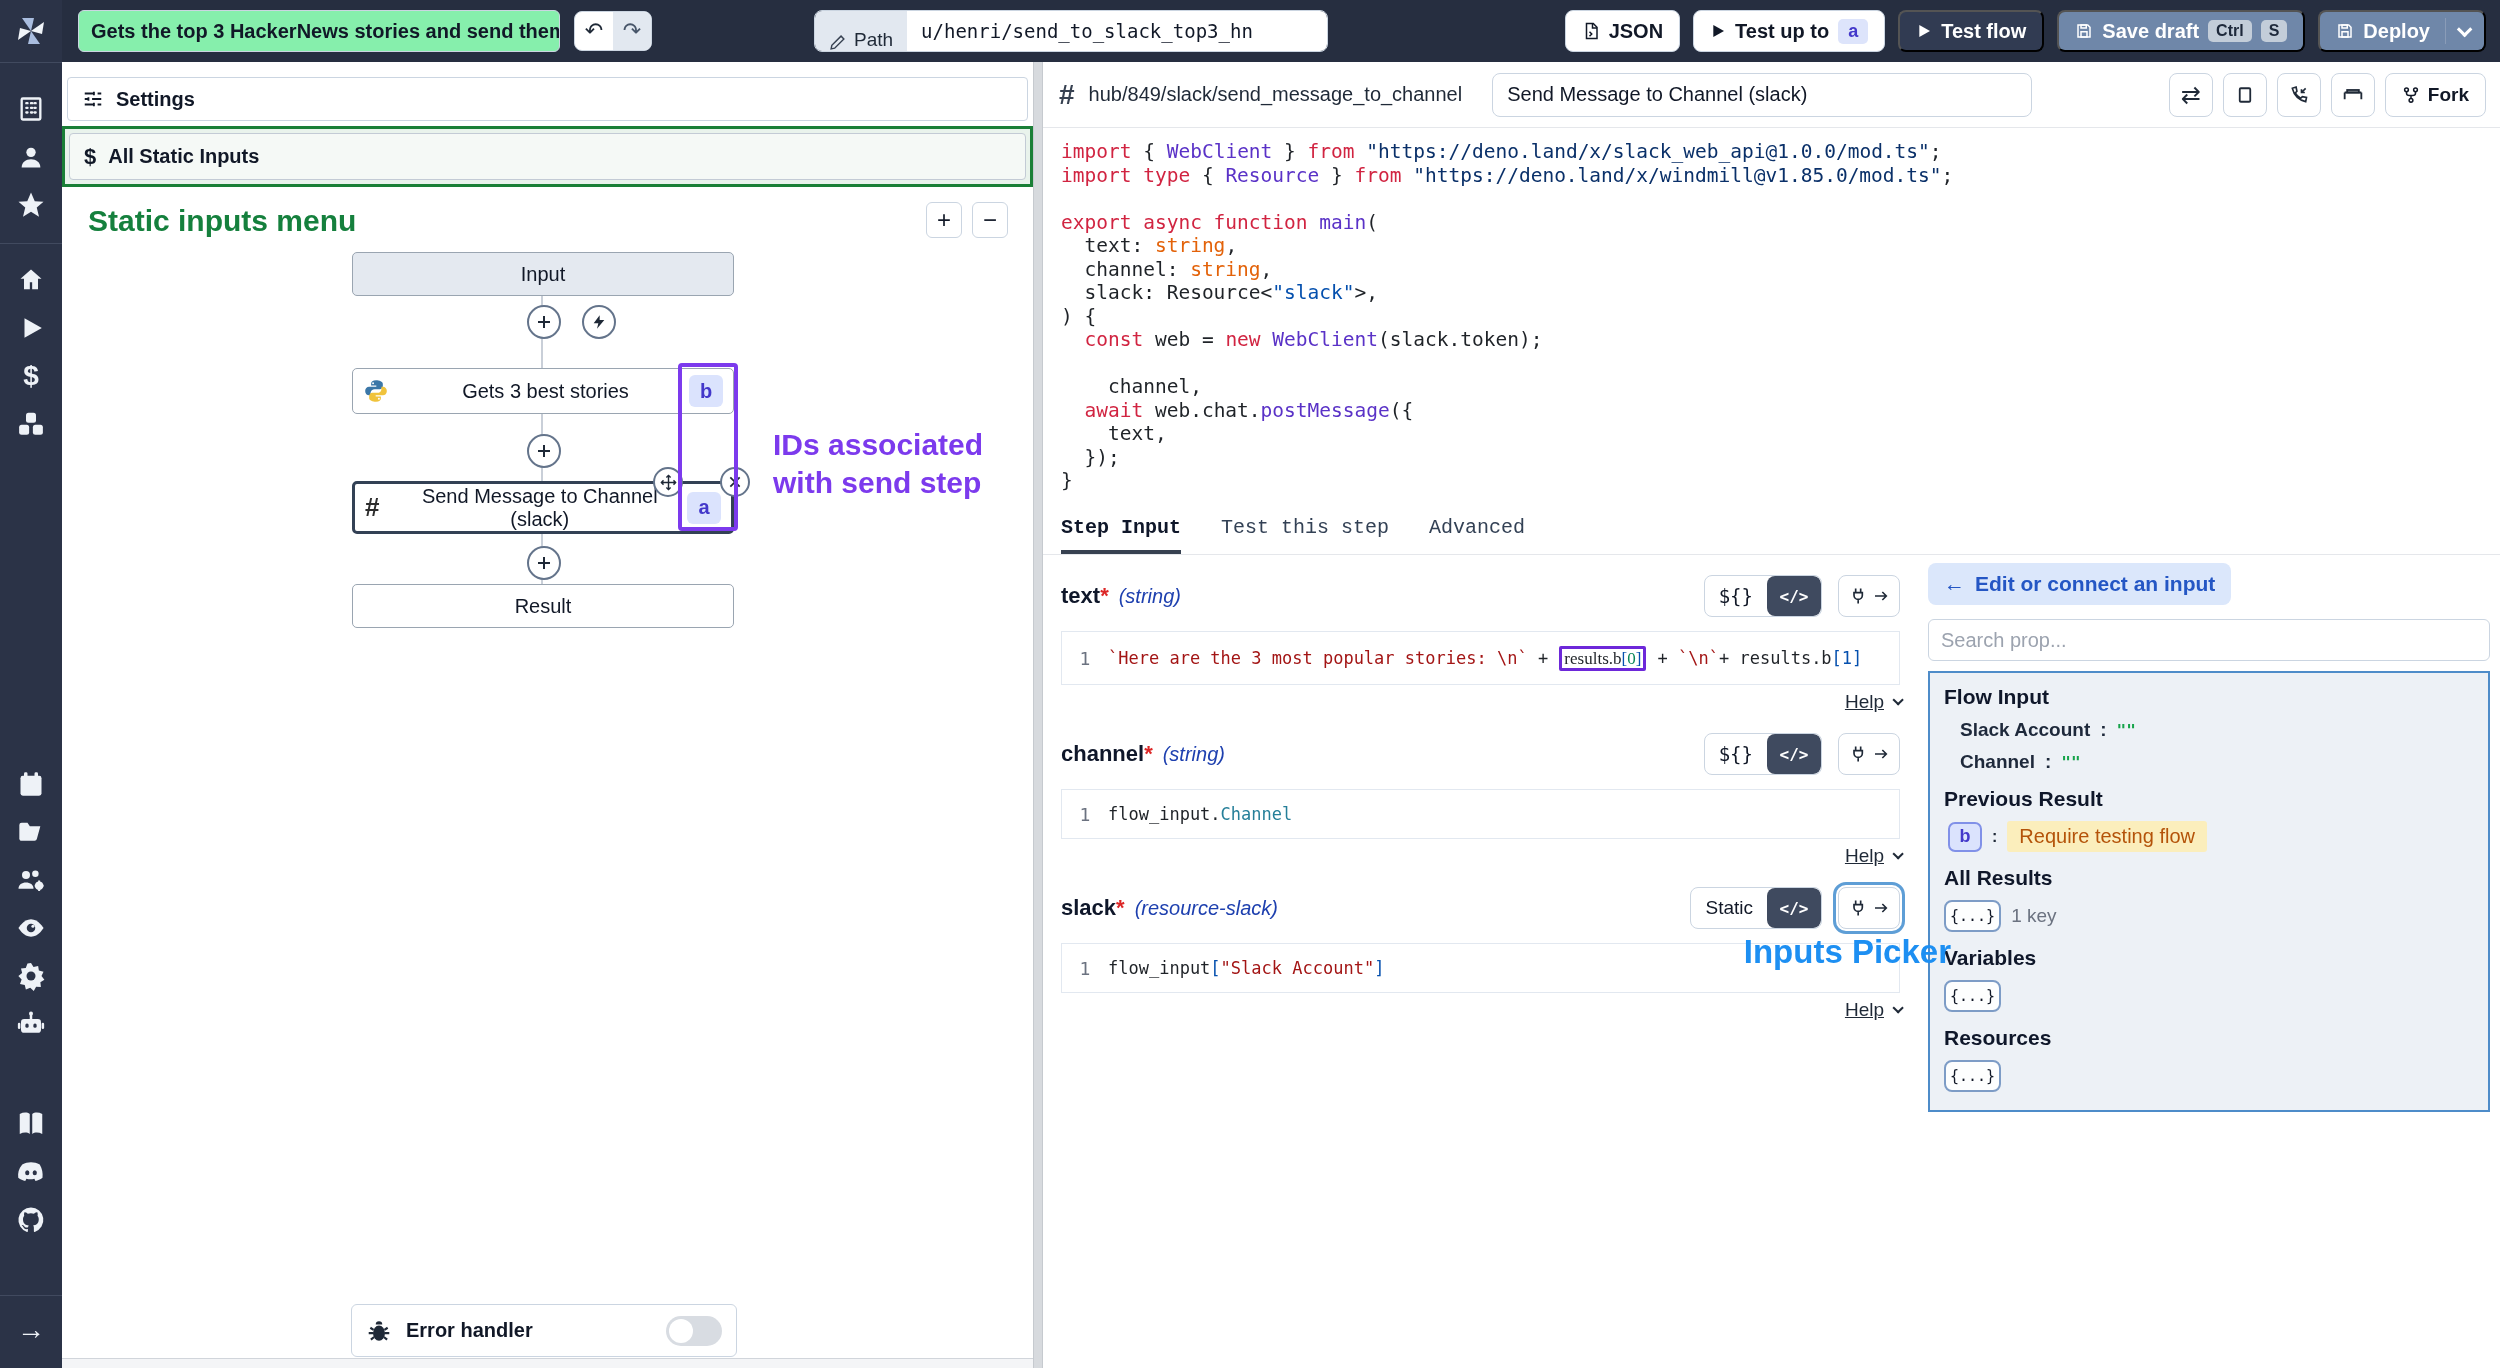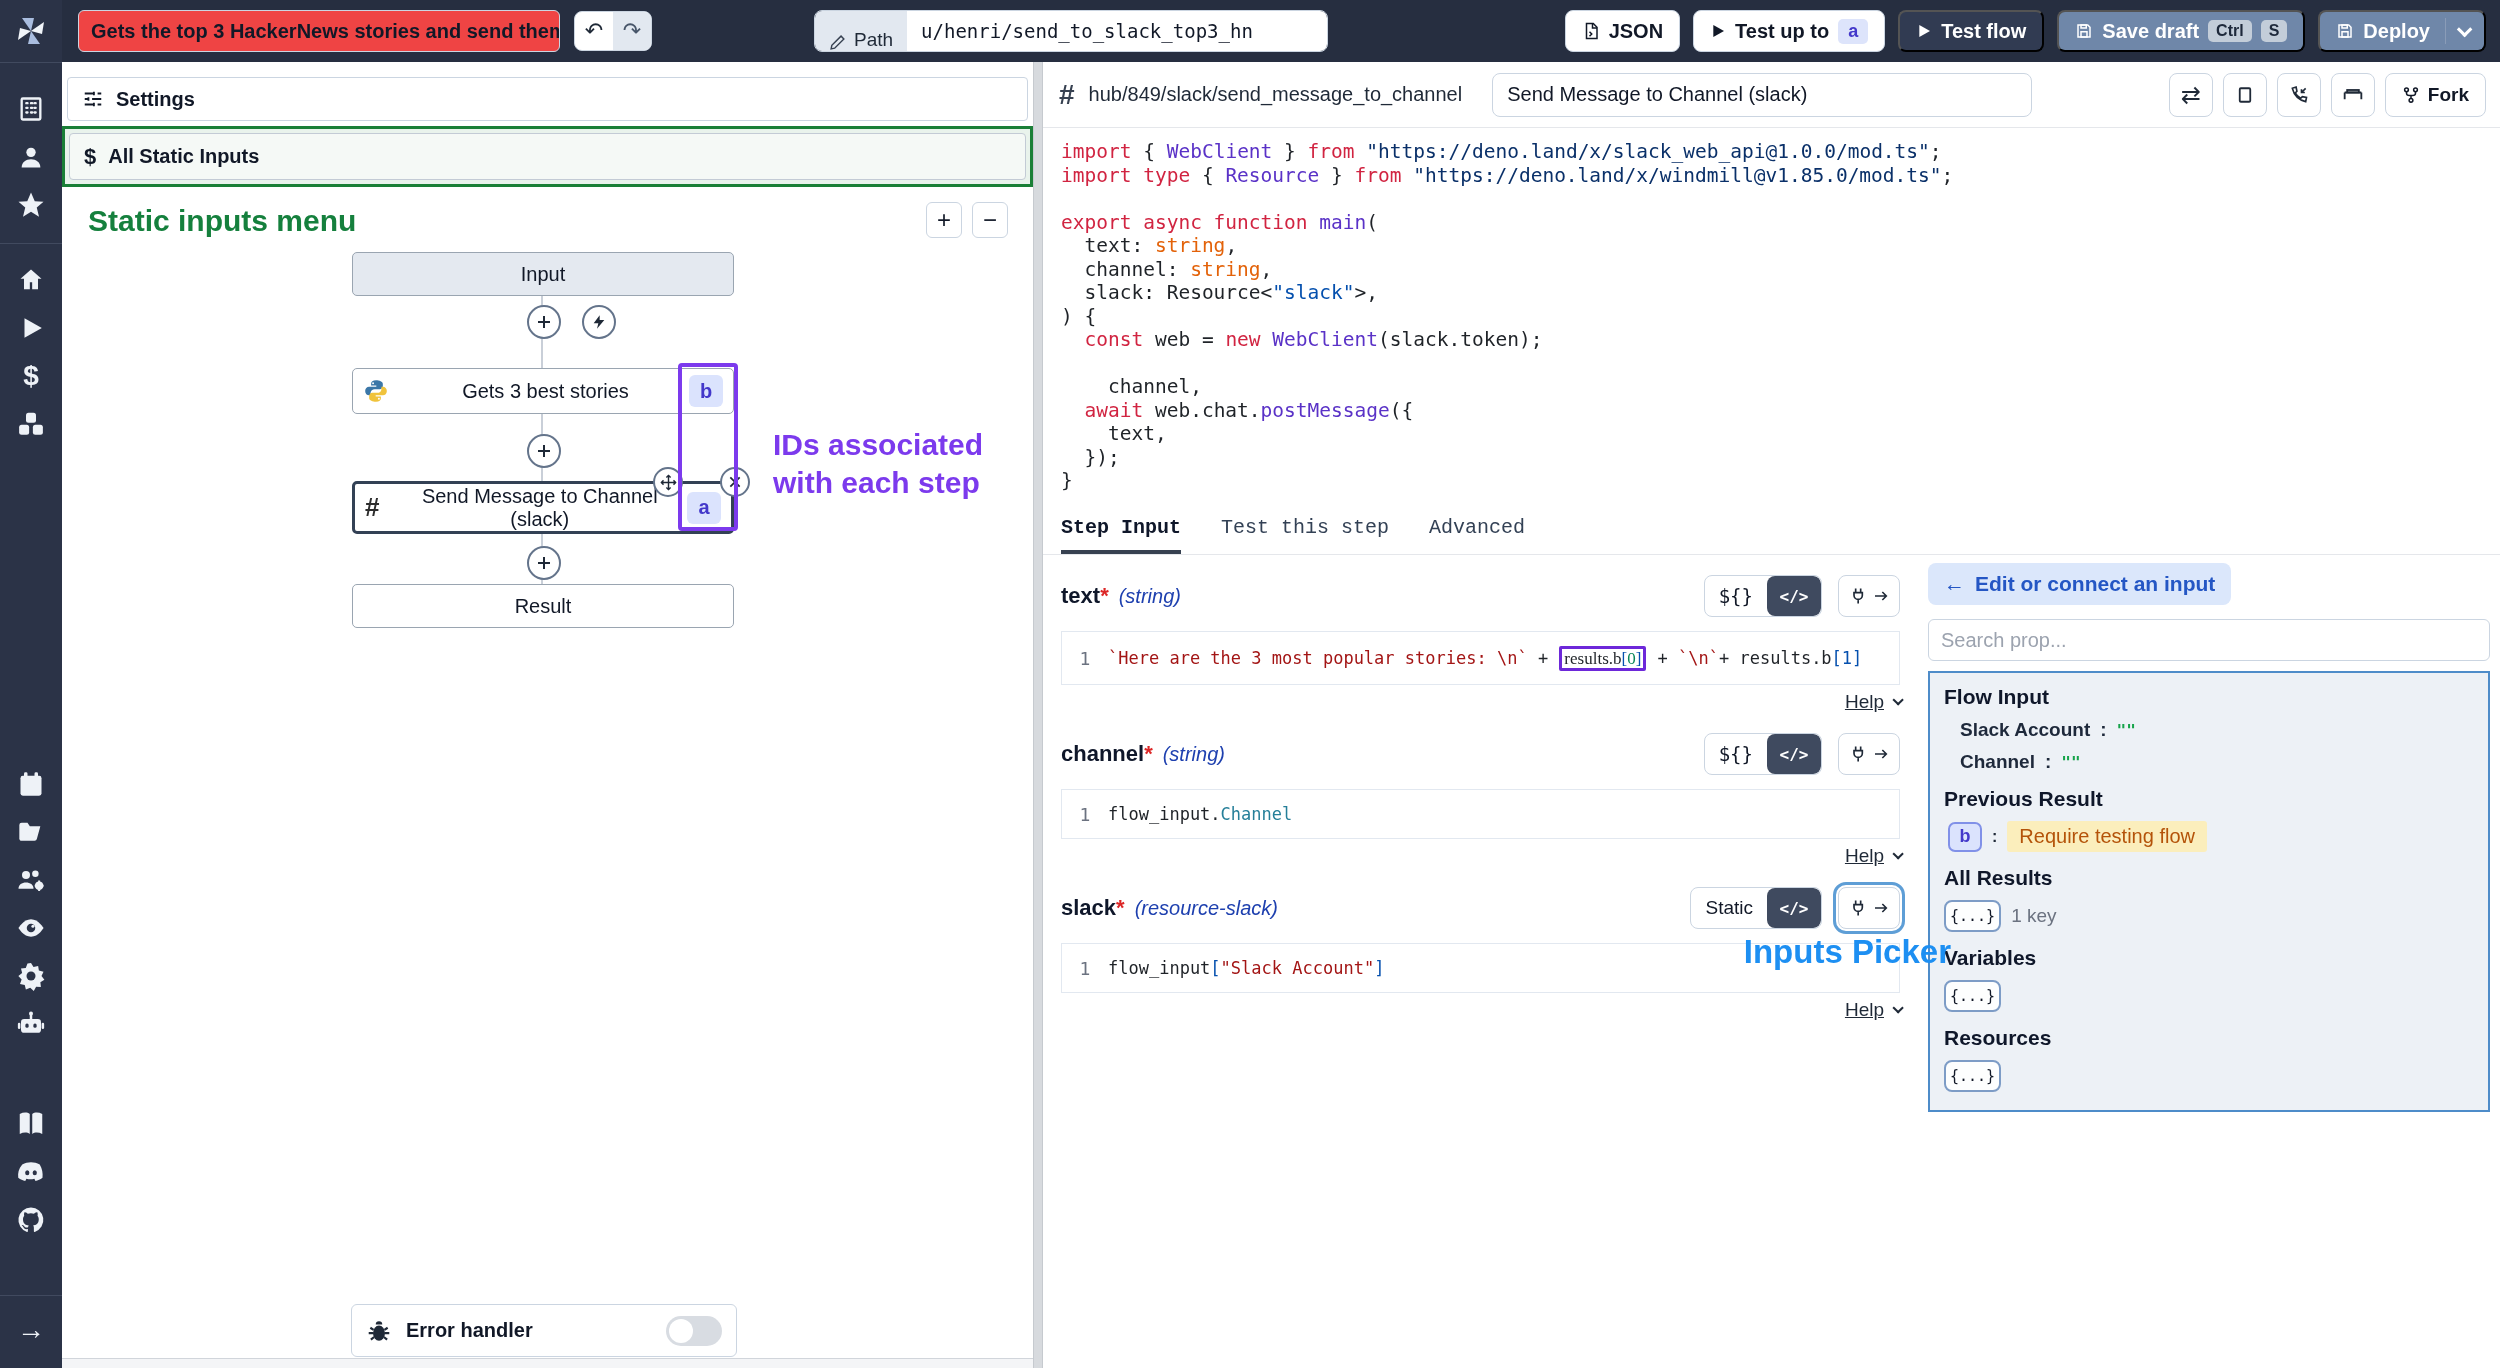--- a/index.html
+++ b/index.html
@@ -14,21 +14,21 @@
   .rail .logo-box { width:62px; height:62px; display:flex; align-items:center; justify-content:center; }
   .rail-divider { width:62px; height:1px; background:#414a5f; }
   .rail-icon { width:62px; height:48px; display:flex; align-items:center; justify-content:center;
                color:#eef2f7; cursor:pointer; }
   .rail-icon svg { display:block; }
   .rail-glyph { font-size:28px; font-weight:bold; color:#eef2f7; }
 
   
   .topbar { position:absolute; left:62px; top:0; width:2438px; height:62px; background:#262e40;
             display:flex; align-items:center; padding:0 14px 0 16px; gap:14px; }
-  .title-input { width:482px; height:42px; background:#ef4444; border:1px solid #cbd5e1; border-radius:6px;
+  .title-input { width:482px; height:42px; background:#86efac; border:1px solid #cbd5e1; border-radius:6px;
                  font-size:20px; font-weight:600; color:#111827; padding:0 12px; white-space:nowrap;
                  overflow:hidden; display:flex; align-items:center; }
   .undo-group { display:flex; height:40px; border:1px solid #cbd5e1; border-radius:8px; overflow:hidden; background:#fff; }
   .undo-btn { width:38px; display:flex; align-items:center; justify-content:center; font-size:22px; color:#1f2937; cursor:pointer; }
   .undo-btn.disabled { background:#e2e8f0; color:#475569; }
   .path-group { display:flex; height:42px; margin-left:148px; border-radius:8px; overflow:hidden; border:1px solid #cbd5e1; }
   .path-chip { background:#e2e8f0; color:#1f2937; font-size:19px; display:flex; align-items:flex-end; gap:8px; padding:0 14px; }
   .path-value { background:#fff; width:420px; display:flex; align-items:center; padding:0 14px; font-size:19px; color:#111827; }
   .tb-right { margin-left:auto; display:flex; align-items:center; gap:13px; }
   .tb-btn { height:42px; border-radius:8px; display:flex; align-items:center; gap:9px; padding:0 16px;
@@ -416,21 +416,21 @@
         <svg width="16" height="16" viewBox="0 0 24 24" stroke="#1f2937" stroke-width="3">
             <path d="M12 3v18M3 12h18"></path>
           </svg>
       </div>
 
       <div class="gnode result">Result</div>
 
       <div class="purple-rect"></div>
     </div>
 
-    <div class="ann-purple">IDs associated with each step</div>
+    <div class="ann-purple">IDs associated with send step</div>
 
     <div class="error-row">
       <svg width="26" height="26" viewBox="0 0 24 24" fill="#1f2937">
           <ellipse cx="12" cy="14" rx="5.5" ry="7"></ellipse>
           <path d="M12 3a3 3 0 013 3h-6a3 3 0 013-3z"></path>
           <path d="M4 9l3 2M20 9l-3 2M2.5 14H7M21.5 14H17M4.5 20l3-2.5M19.5 20l-3-2.5" stroke="#1f2937" stroke-width="2" fill="none"></path>
         </svg>
       <span class="lbl">Error handler</span>
       <div class="toggle">
           <div class="knob"></div>

